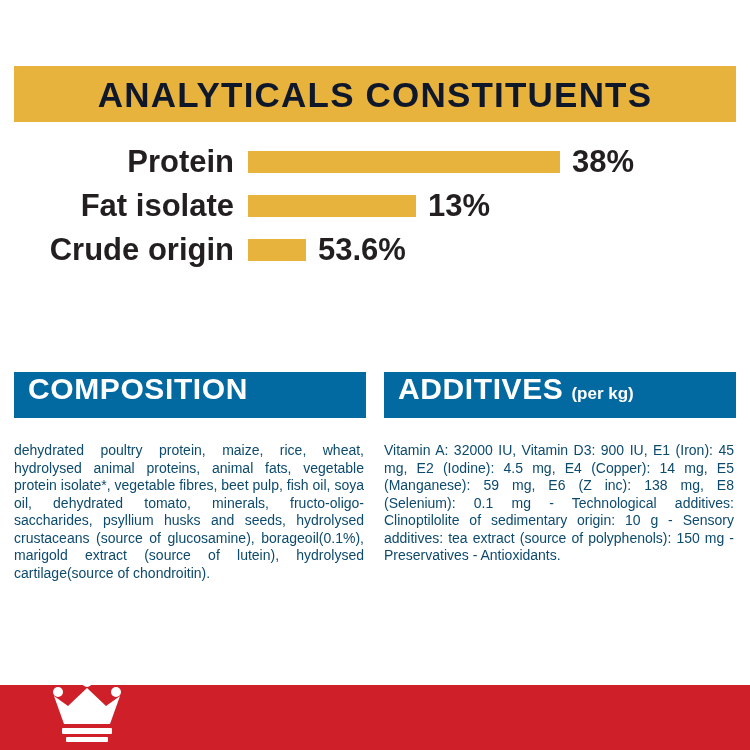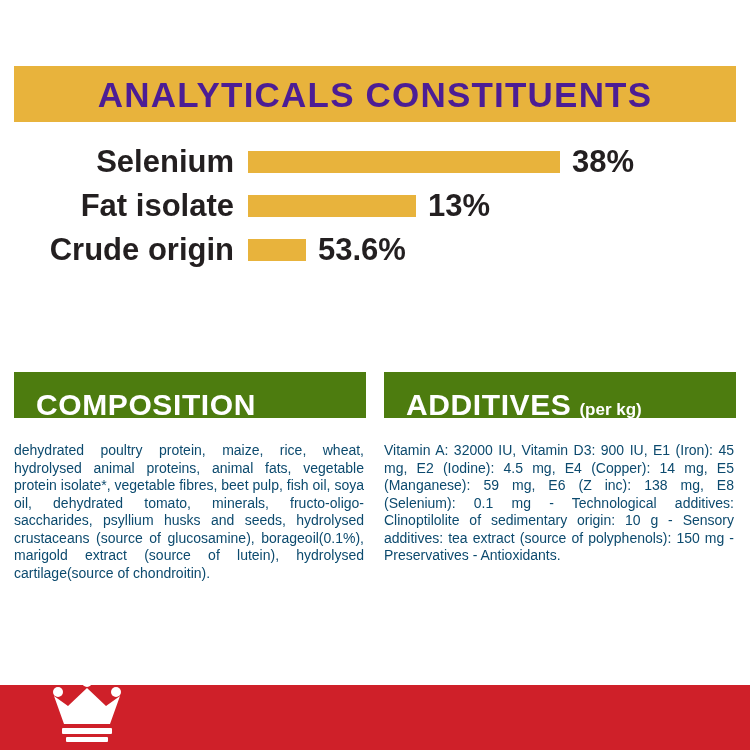--- a/index.html
+++ b/index.html
@@ -31,21 +31,21 @@
     width: 722px;
   }
   .band {
     background: #e8b33c;
     height: 56px;
     display: flex;
     align-items: center;
     justify-content: center;
   }
   .band-title {
-    color: #4c1d95;
+    color: #0f172a;
     font-size: 35px;
     font-weight: bold;
     letter-spacing: 1.2px;
     text-transform: uppercase;
     line-height: 1;
   }
 
   .rows {
     margin-top: 18px;
     padding-left: 6px;
@@ -83,25 +83,25 @@
     left: 14px;
     top: 372px;
     width: 722px;
     display: flex;
     gap: 18px;
   }
   .panel {
     width: 352px;
   }
   .panel-head {
-    background: #4d7c0f;
+    background: #0369a1;
     height: 46px;
     display: flex;
-    align-items: flex-end;
-    padding: 0 22px;
+    align-items: flex-start;
+    padding: 0 14px;
     box-sizing: border-box;
   }
   .panel-head-inner {
     display: flex;
     align-items: baseline;
     gap: 8px;
     transform: translateY(2px);
   }
   .panel-title {
     color: #ffffff;
@@ -157,21 +157,21 @@
 <div class="page">
 
   <section class="analytics">
     <div class="band">
       <div class="band-title">ANALYTICALS CONSTITUENTS</div>
     </div>
 
     <div class="rows">
 
       <div class="row">
-        <div class="row-label">Selenium</div>
+        <div class="row-label">Protein</div>
         <div class="bar" style="width:312px"></div>
         <div class="row-value">38%</div>
       </div>
 
       <div class="row">
         <div class="row-label">Fat isolate</div>
         <div class="bar" style="width:168px"></div>
         <div class="row-value">13%</div>
       </div>
 

